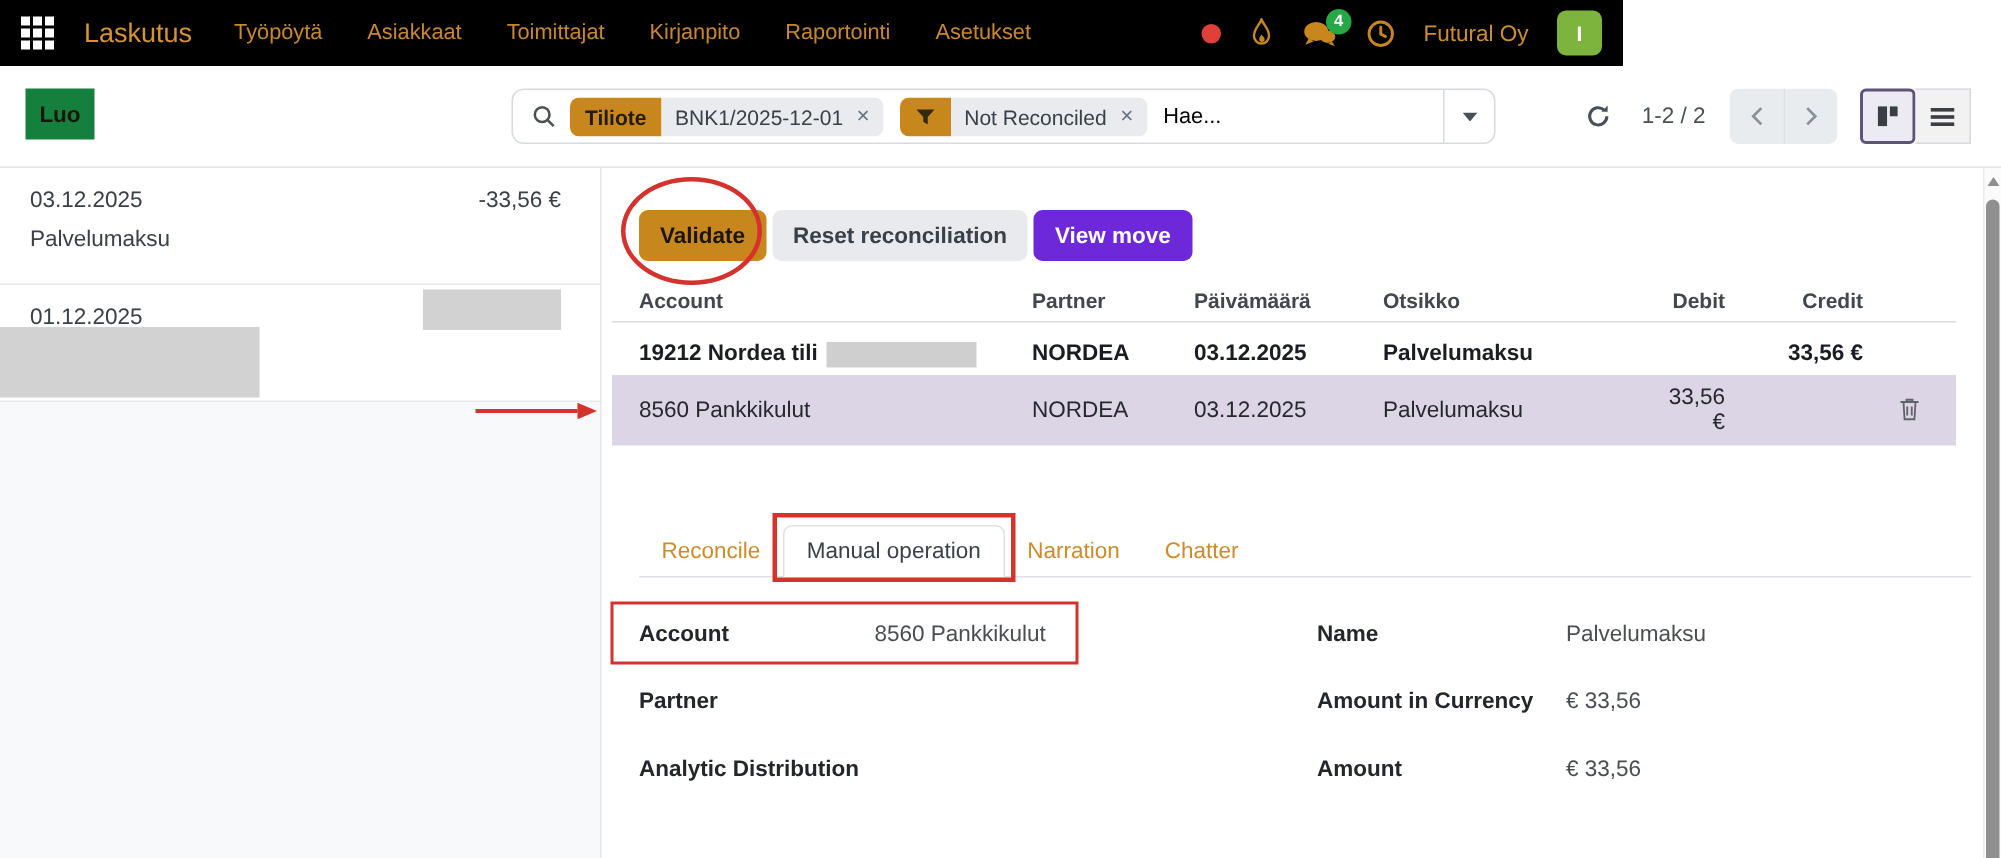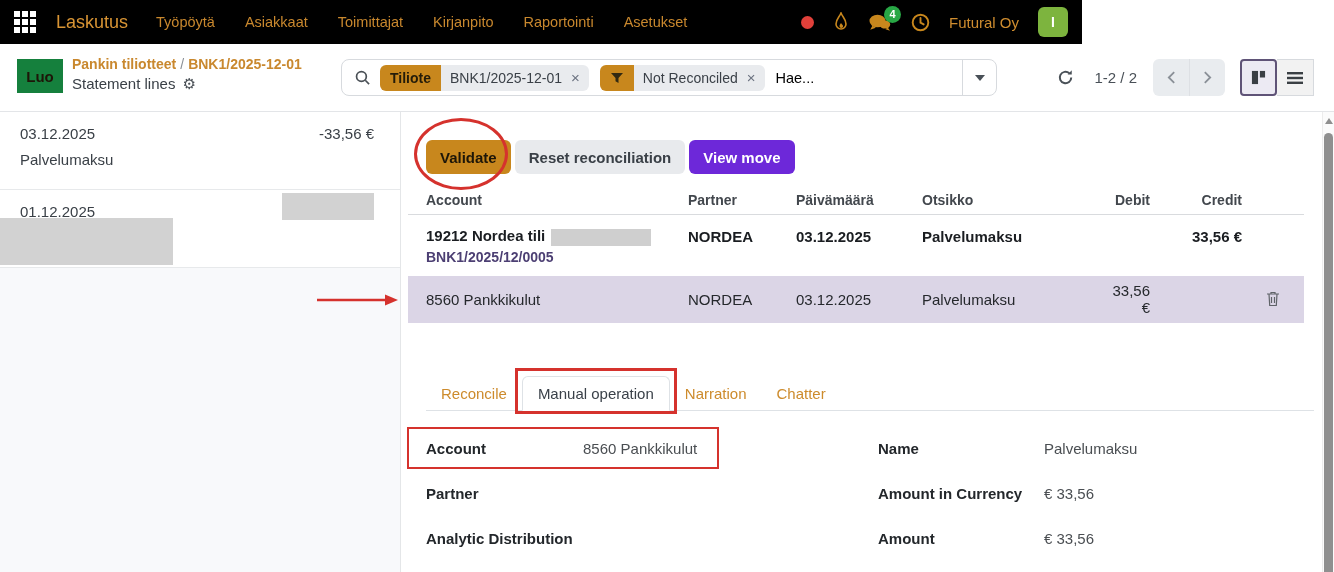--- a/index.html
+++ b/index.html
@@ -180,29 +180,20 @@
           <path d="M9 4.8v4.4l3 1.6" stroke="#c8871d" stroke-width="1.8" fill="none" stroke-linecap="round"></path>
         </svg>
     </div>
     <span class="company">Futural Oy</span>
     <div class="avatar">I</div>
   </div>
 </div>
 
 <div class="controlbar">
   <button class="btn-create">Luo</button>
-  <div class="crumbs">
-    <div class="crumb-line1">
-      <span>Pankin tiliotteet</span><span class="sep">/</span><span>BNK1/2025-12-01</span>
-    </div>
-    <div class="crumb-line2">
-      <span>Statement lines</span>
-      <span class="gear">⚙</span>
-    </div>
-  </div>
 
   <div class="searchbox">
     <span class="mag">
       <svg width="17" height="17" viewBox="0 0 16 16">
           <circle cx="7" cy="7" r="4.6" stroke="#4a5056" stroke-width="1.6" fill="none"></circle>
           <line x1="10.6" y1="10.6" x2="14.2" y2="14.2" stroke="#4a5056" stroke-width="1.6"></line>
         </svg>
     </span>
     <div class="facet">
       <span class="facet-label">Tiliote</span>
@@ -309,21 +300,20 @@
 
     <div class="trow first">
       <span><span>19212 Nordea tili</span><span class="cell-redact"></span></span>
       <span>NORDEA</span>
       <span>03.12.2025</span>
       <span>Palvelumaksu</span>
       <span class="col-r"></span>
       <span class="col-r">33,56 €</span>
       <span></span>
     </div>
-    <div class="move-ref">BNK1/2025/12/0005</div>
 
     <div class="trow hl">
       <span>8560 Pankkikulut</span>
       <span>NORDEA</span>
       <span>03.12.2025</span>
       <span>Palvelumaksu</span>
       <span class="col-r">33,56 €</span>
       <span class="col-r"></span>
       <span class="trash">
         <svg width="14" height="16" viewBox="0 0 14 16">

